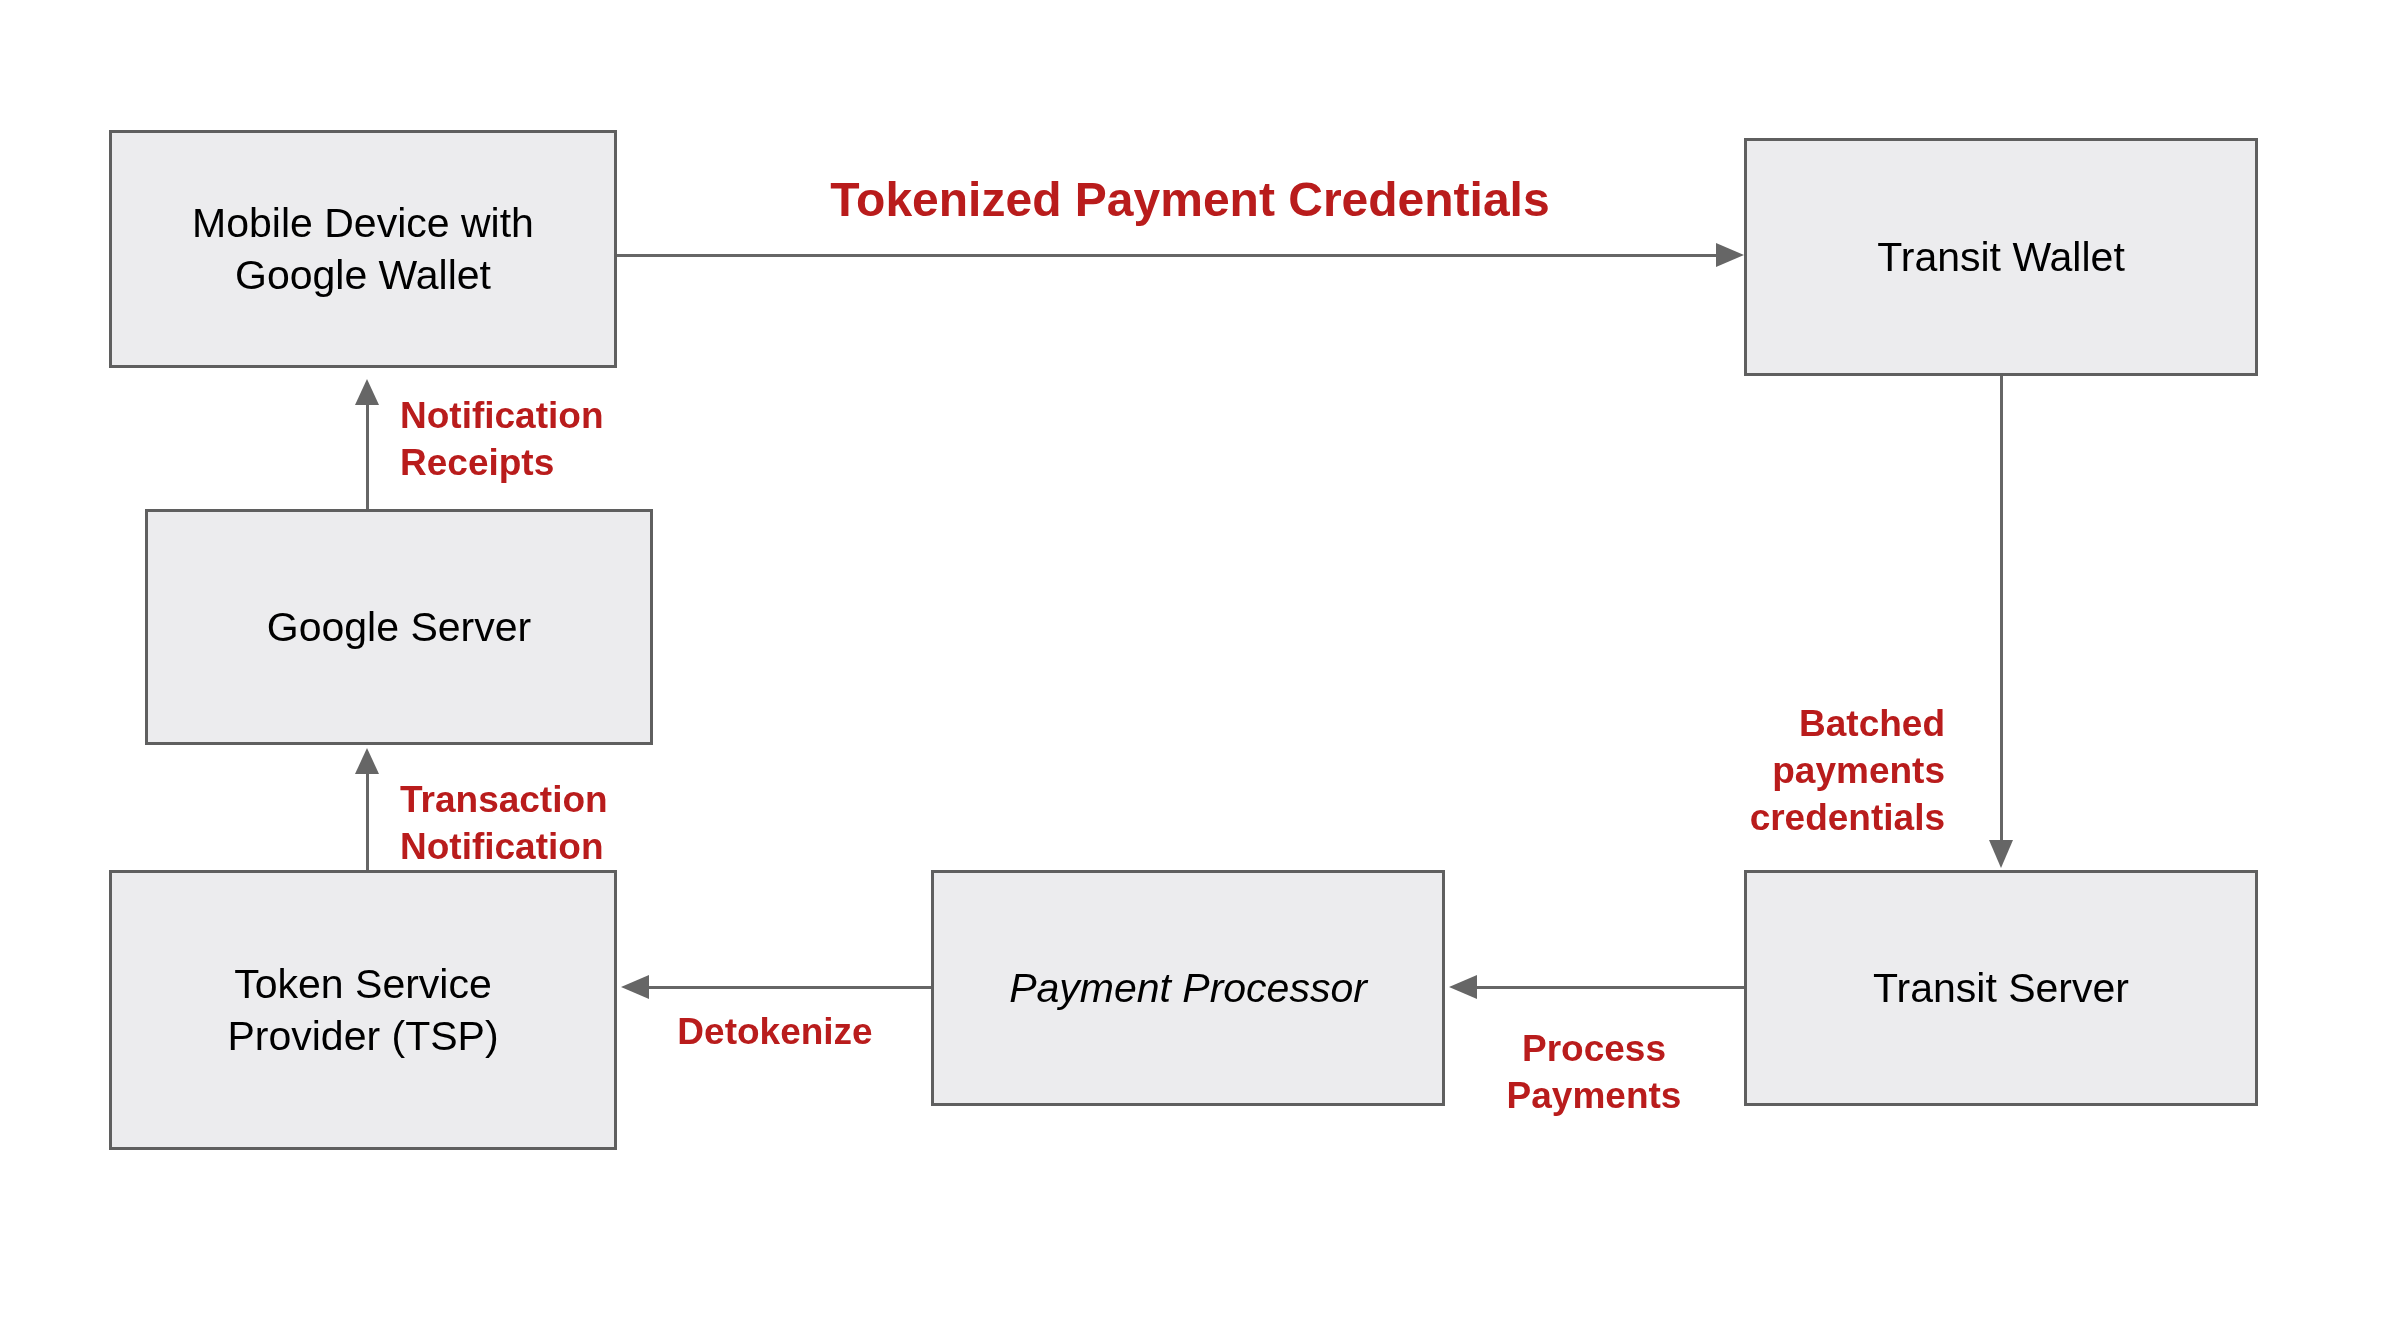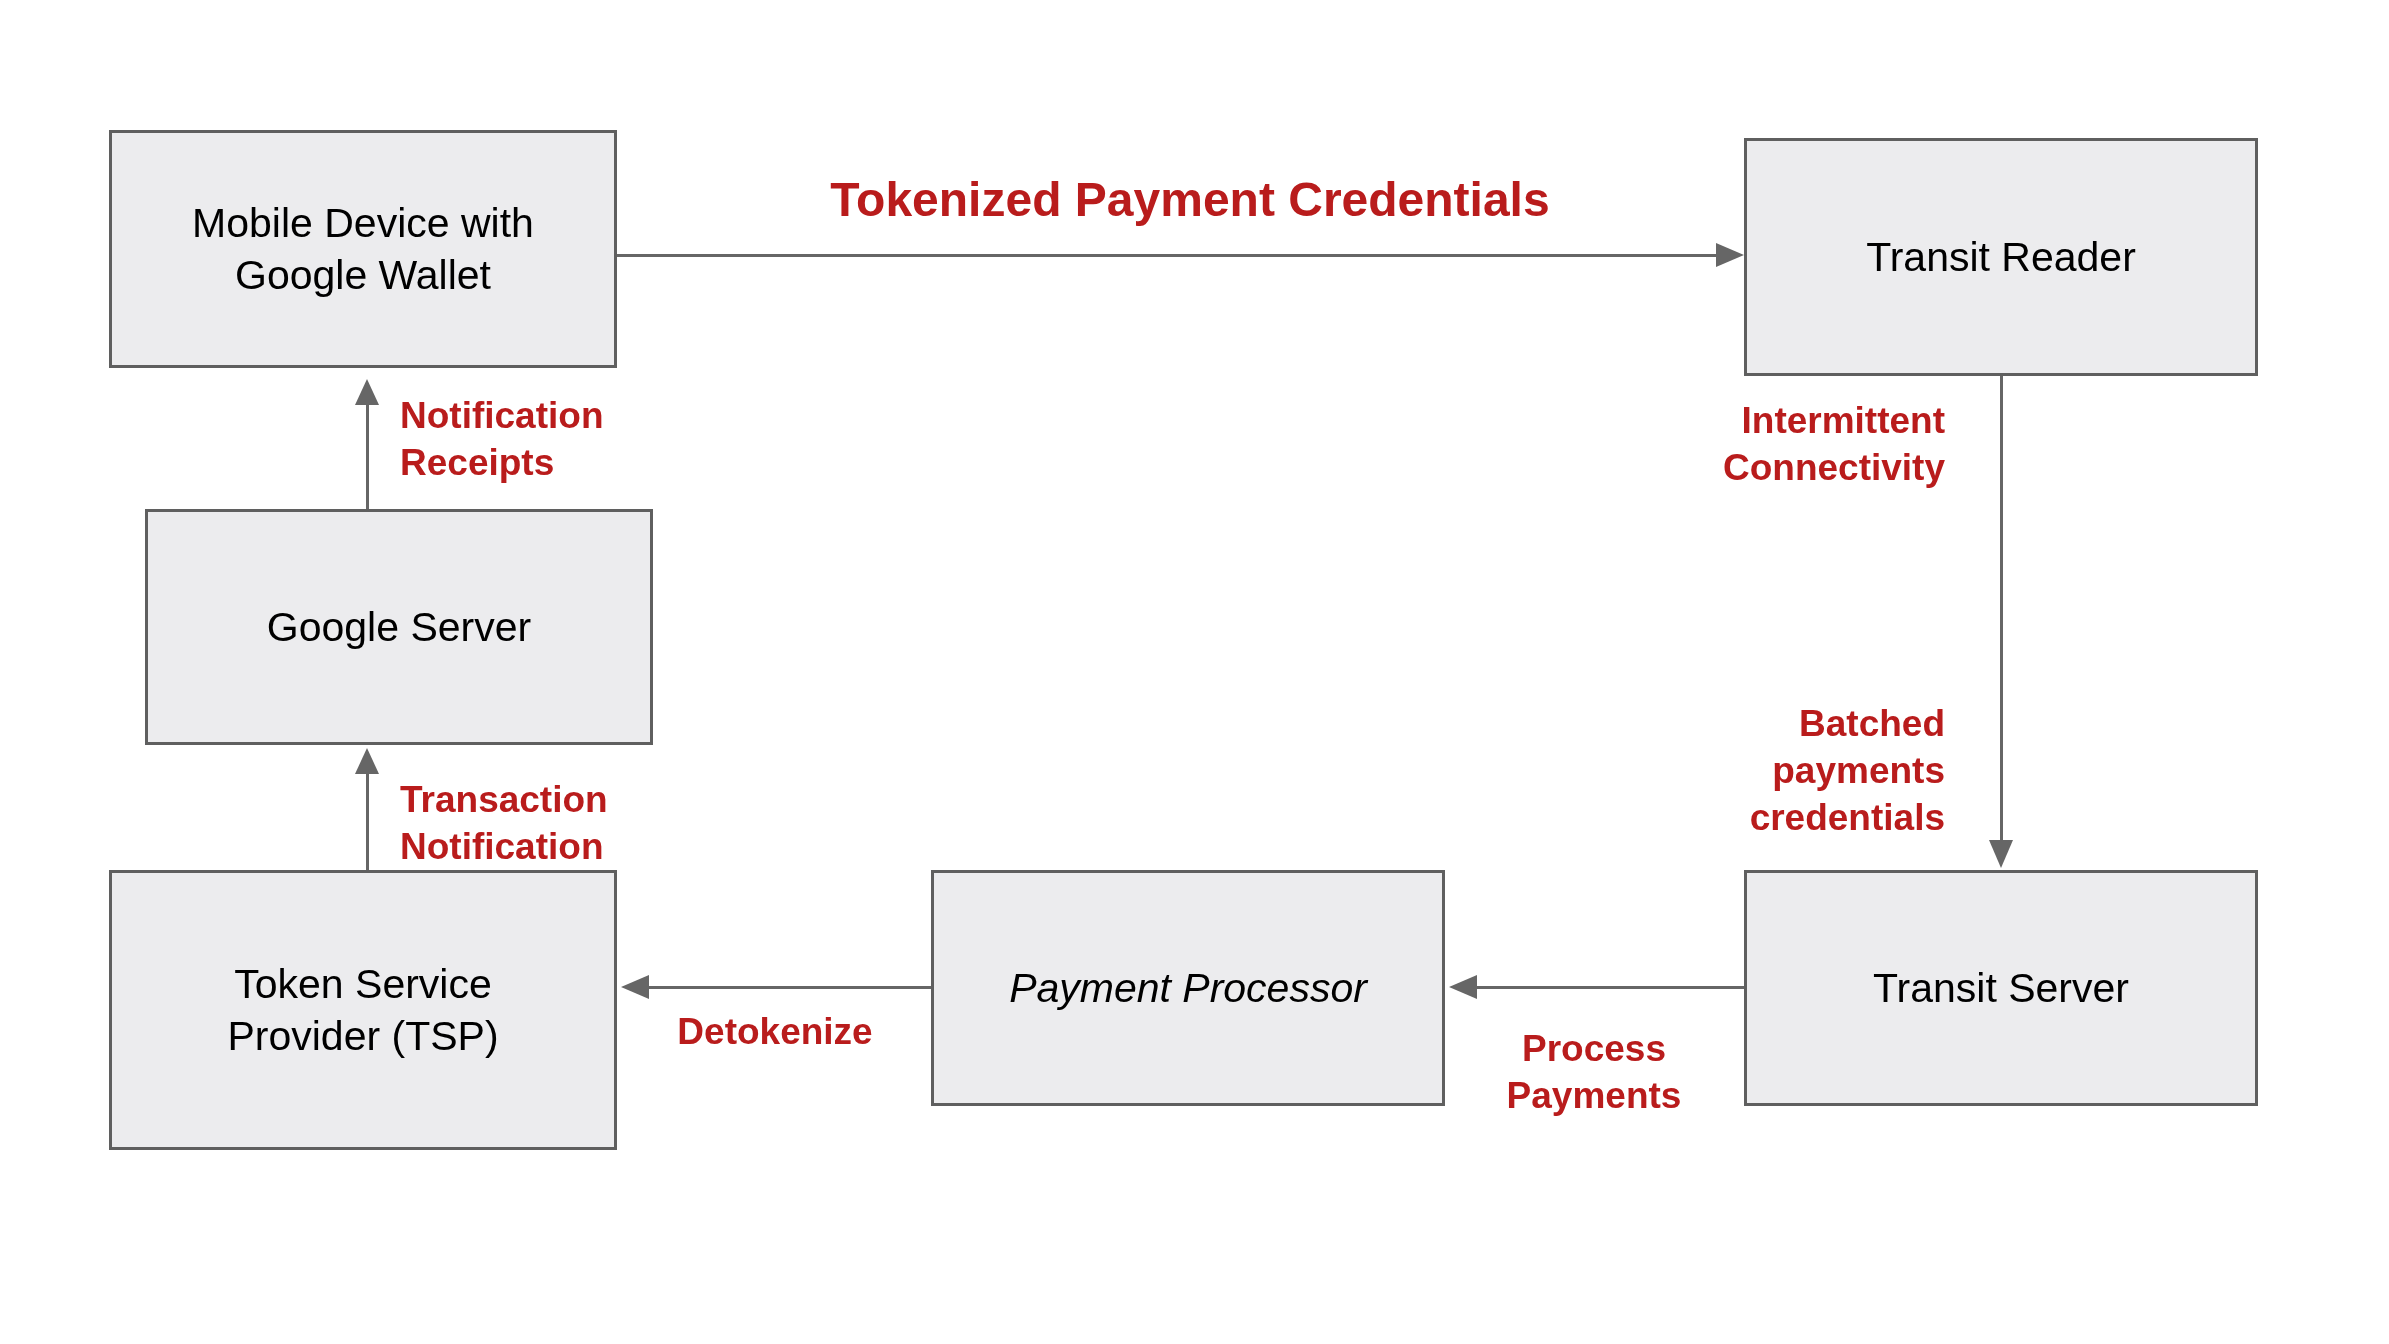--- a/index.html
+++ b/index.html
@@ -48,21 +48,21 @@
 </head>
 <body>
 
 <div class="canvas">
 
   <div class="node" style="left:109px; top:130px; width:508px; height:238px;">
     <span class="node-label" style="max-width:400px;">Mobile Device with Google Wallet</span>
   </div>
 
   <div class="node" style="left:1744px; top:138px; width:514px; height:238px;">
-    <span class="node-label">Transit Reader</span>
+    <span class="node-label">Transit Wallet</span>
   </div>
 
   <div class="node" style="left:109px; top:509px; width:508px; height:236px;margin-left:36px;">
     <span class="node-label">Google Server</span>
   </div>
 
   <div class="node" style="left:109px; top:870px; width:508px; height:280px;">
     <span class="node-label" style="max-width:330px;">Token Service Provider (TSP)</span>
   </div>
 
@@ -73,22 +73,20 @@
   <div class="node" style="left:1744px; top:870px; width:514px; height:236px;text-align:right;">
     <span class="node-label">Transit Server</span>
   </div>
 
   <div class="line" style="left:617px; top:254px; width:1100px; height:3px;"></div>
   <div class="head head-right" style="left:1716px; top:243px;"></div>
   <div class="edge-label title" style="left:690px; top:172px; width:1000px;">Tokenized Payment Credentials</div>
 
   <div class="line" style="left:2000px; top:376px; width:3px; height:466px;"></div>
   <div class="head head-down" style="left:1989px; top:840px;"></div>
-  <div class="edge-label" style="left:1545px; top:397px; width:400px; text-align:right;">Intermittent
-Connectivity</div>
   <div class="edge-label" style="left:1545px; top:700px; width:400px; text-align:right;">Batched
 payments
 credentials</div>
 
   <div class="line" style="left:1477px; top:986px; width:267px; height:3px;"></div>
   <div class="head head-left" style="left:1449px; top:975px;"></div>
   <div class="edge-label" style="left:1394px; top:1025px; width:400px; text-align:center;">Process
 Payments</div>
 
   <div class="line" style="left:649px; top:986px; width:282px; height:3px;"></div>

